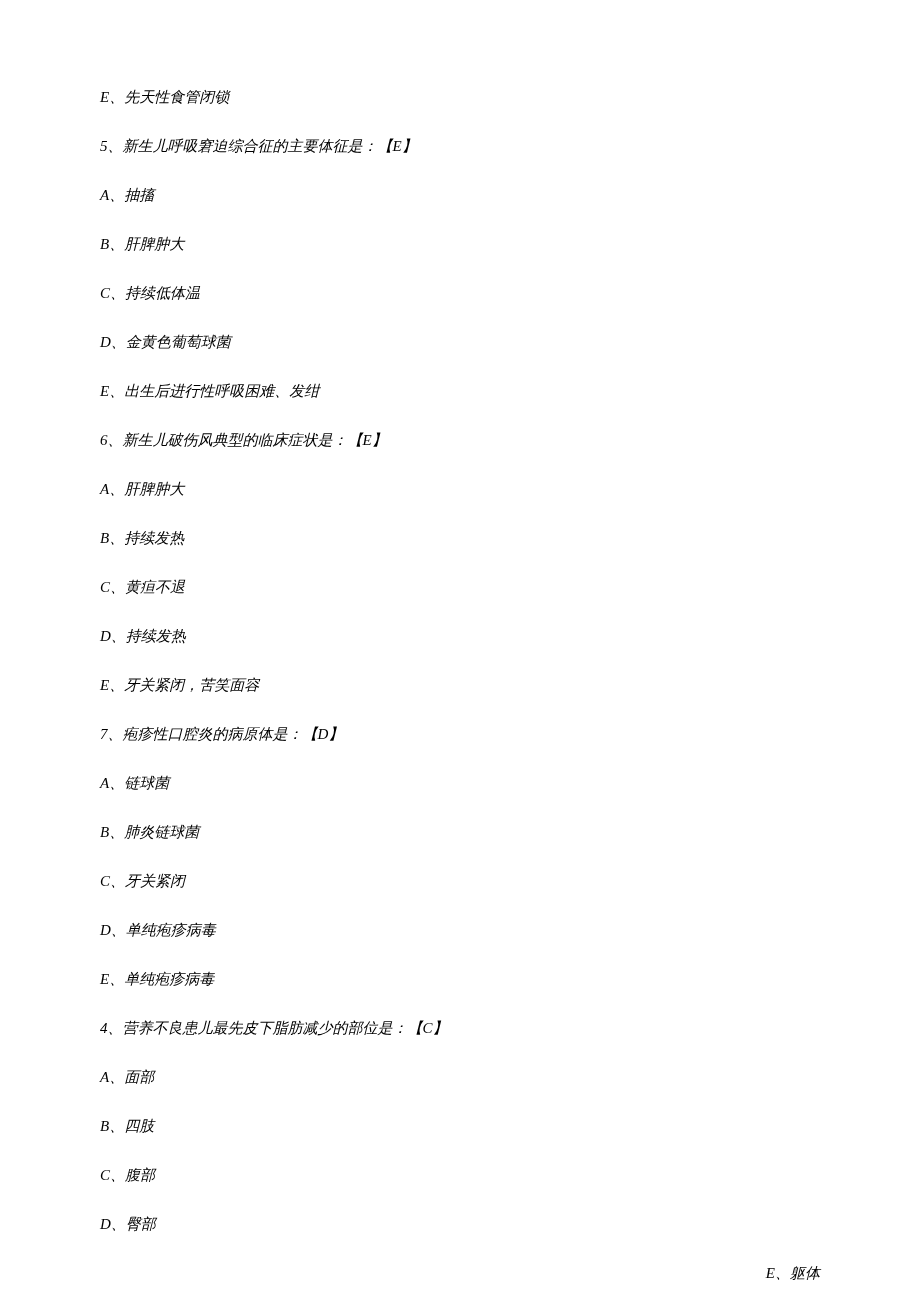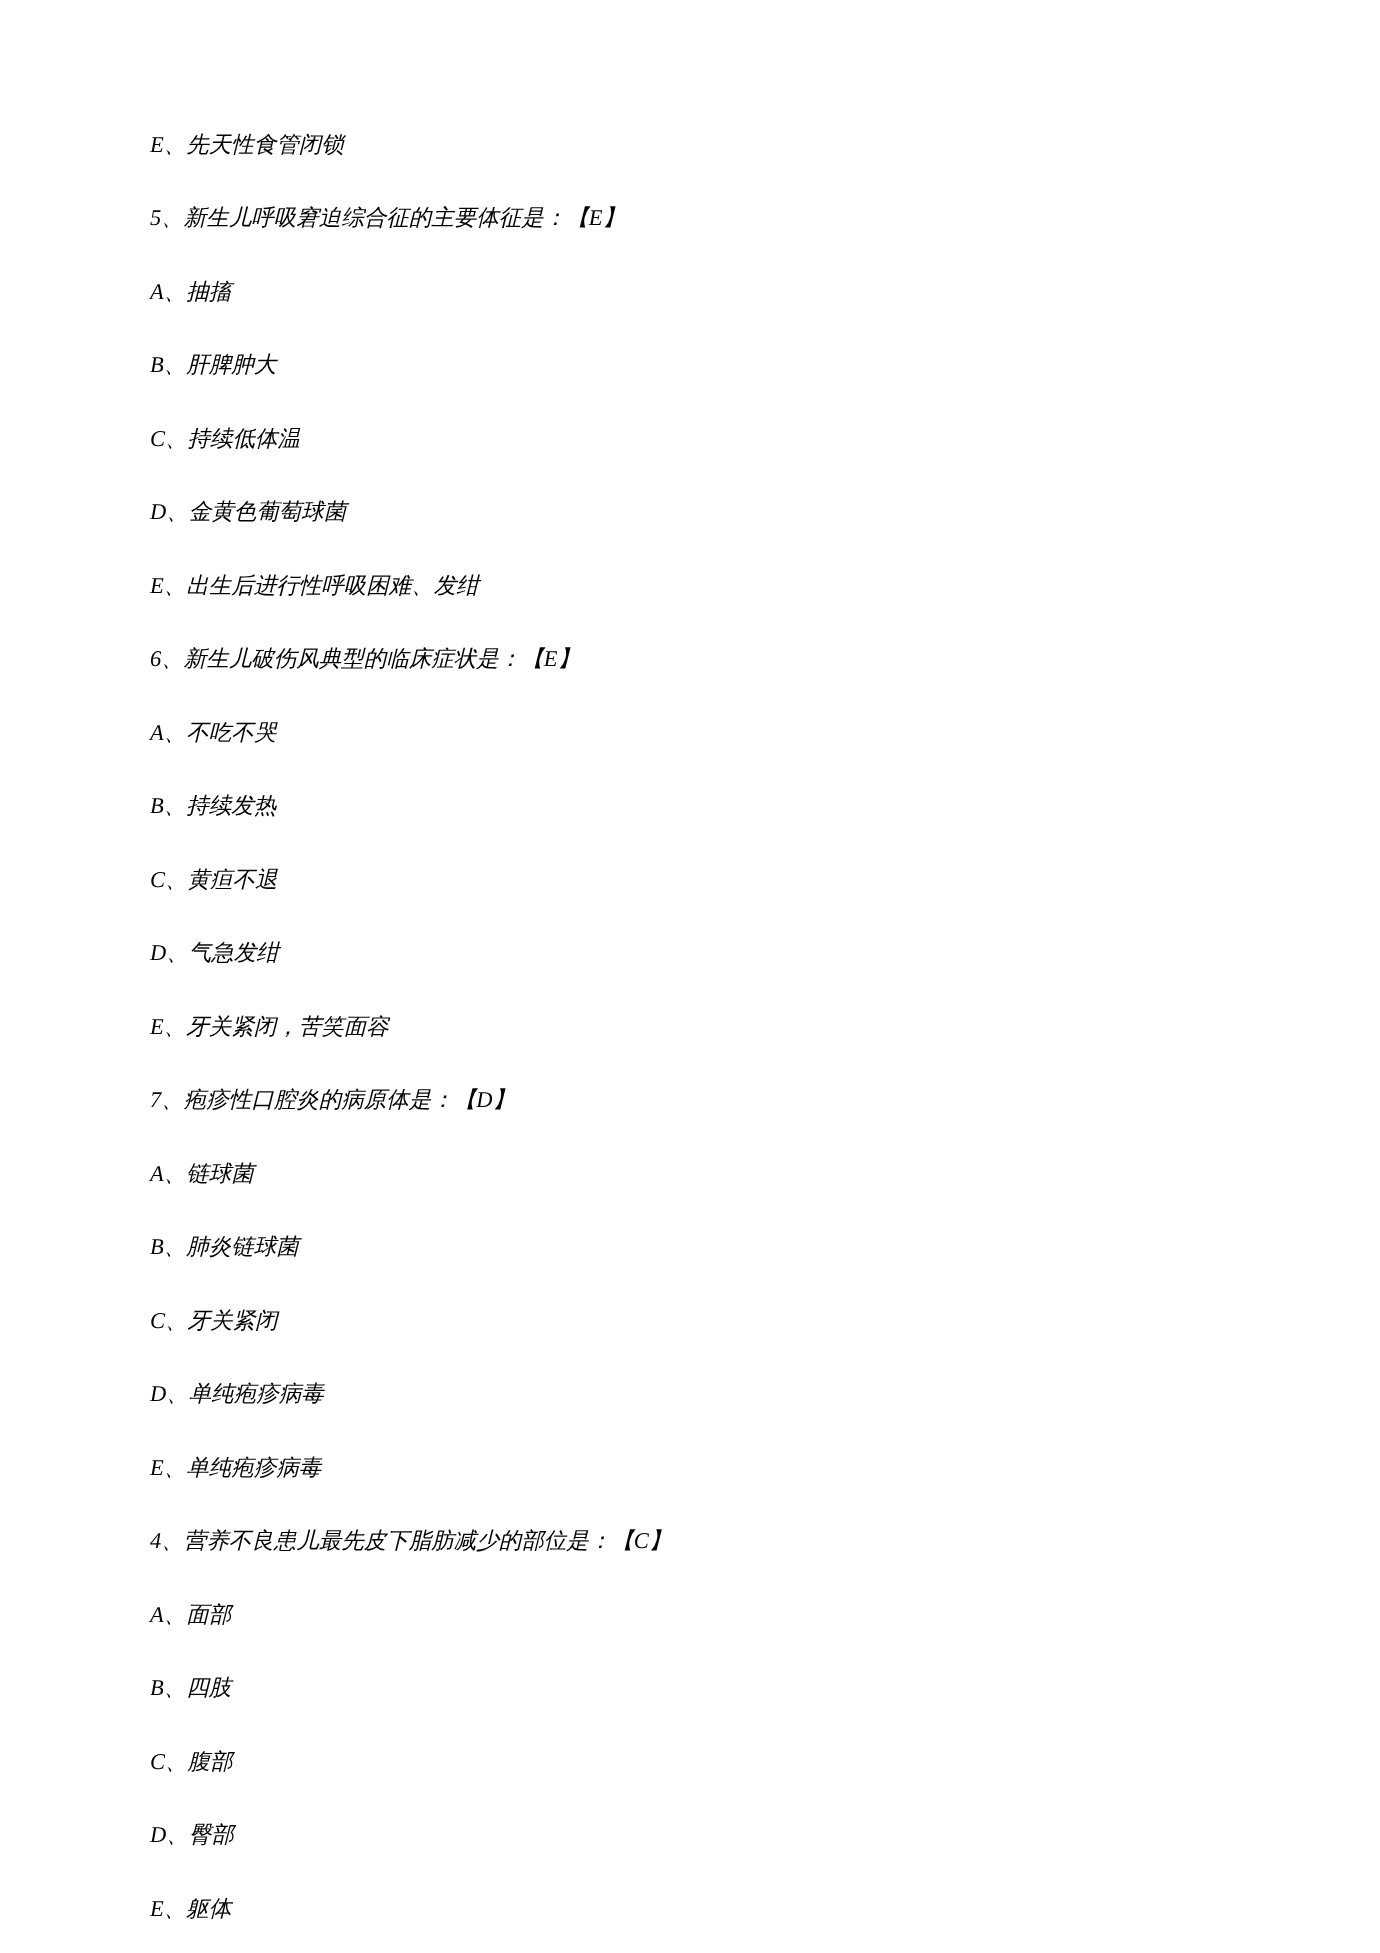--- a/index.html
+++ b/index.html
@@ -17,37 +17,38 @@
       font-size: 15px;
       line-height: 1.0;
     }
     .line {
       margin-bottom: 34px;
       white-space: nowrap;
       font-style: italic;
     }
     .line:last-child {
       margin-bottom: 0;
+      text-align: right;
     }
   </style>
 </head>
 <body>
 
 <div class="line">E、先天性食管闭锁</div>
 <div class="line">5、新生儿呼吸窘迫综合征的主要体征是：【E】</div>
 <div class="line">A、抽搐</div>
 <div class="line">B、肝脾肿大</div>
 <div class="line">C、持续低体温</div>
 <div class="line">D、金黄色葡萄球菌</div>
 <div class="line">E、出生后进行性呼吸困难、发绀</div>
 <div class="line">6、新生儿破伤风典型的临床症状是：【E】</div>
-<div class="line">A、不吃不哭</div>
+<div class="line">A、肝脾肿大</div>
 <div class="line">B、持续发热</div>
 <div class="line">C、黄疸不退</div>
-<div class="line">D、气急发绀</div>
+<div class="line">D、持续发热</div>
 <div class="line">E、牙关紧闭，苦笑面容</div>
 <div class="line">7、疱疹性口腔炎的病原体是：【D】</div>
 <div class="line">A、链球菌</div>
 <div class="line">B、肺炎链球菌</div>
 <div class="line">C、牙关紧闭</div>
 <div class="line">D、单纯疱疹病毒</div>
 <div class="line">E、单纯疱疹病毒</div>
 <div class="line">4、营养不良患儿最先皮下脂肪减少的部位是：【C】</div>
 <div class="line">A、面部</div>
 <div class="line">B、四肢</div>

